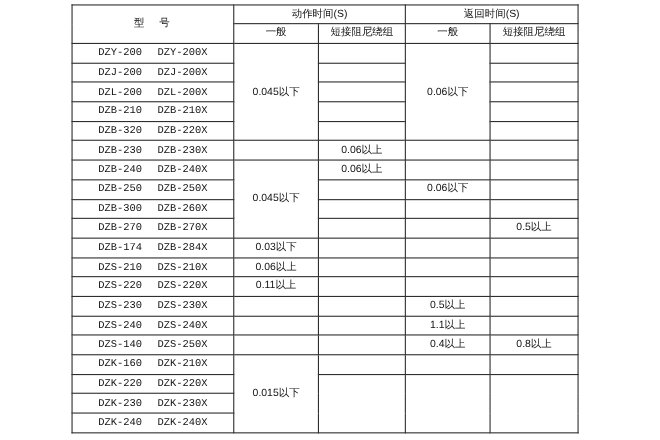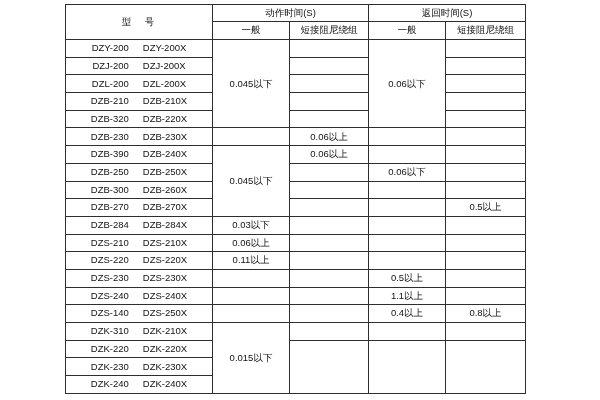--- a/index.html
+++ b/index.html
@@ -33,21 +33,21 @@
     font-size: 9.5px;
     font-weight: normal;
     line-height: 1.1;
     overflow: hidden;
     white-space: nowrap;
     color: #111111;
   }
   thead tr.h1 th { height: 16px; }
   thead tr.h2 th { height: 17px; }
   tbody td { height: 16.7px; }
-  td.model-cell { text-align: center; }
+  td.model-cell { text-align: center; font-family: Liberation Mono, monospace; }
   td.model-cell span {
     display: inline-block;
     margin: 0 7px;
   }
   th.model-head {
     letter-spacing: 2px;
   }
 </style>
 </head>
 <body>
@@ -103,21 +103,21 @@
           <td></td>
         </tr>
         <tr>
           <td class="model-cell"><span>DZB-230</span><span>DZB-230X</span></td>
           <td></td>
           <td>0.06以上</td>
           <td></td>
           <td></td>
         </tr>
         <tr>
-          <td class="model-cell"><span>DZB-390</span><span>DZB-240X</span></td>
+          <td class="model-cell"><span>DZB-240</span><span>DZB-240X</span></td>
           <td rowspan="4">0.045以下</td>
           <td>0.06以上</td>
           <td></td>
           <td></td>
         </tr>
         <tr>
           <td class="model-cell"><span>DZB-250</span><span>DZB-250X</span></td>
           <td></td>
           <td>0.06以下</td>
           <td></td>
@@ -128,21 +128,21 @@
           <td></td>
           <td></td>
         </tr>
         <tr>
           <td class="model-cell"><span>DZB-270</span><span>DZB-270X</span></td>
           <td></td>
           <td></td>
           <td>0.5以上</td>
         </tr>
         <tr>
-          <td class="model-cell"><span>DZB-284</span><span>DZB-284X</span></td>
+          <td class="model-cell"><span>DZB-174</span><span>DZB-284X</span></td>
           <td>0.03以下</td>
           <td></td>
           <td></td>
           <td></td>
         </tr>
         <tr>
           <td class="model-cell"><span>DZS-210</span><span>DZS-210X</span></td>
           <td>0.06以上</td>
           <td></td>
           <td></td>
@@ -170,21 +170,21 @@
           <td></td>
         </tr>
         <tr>
           <td class="model-cell"><span>DZS-140</span><span>DZS-250X</span></td>
           <td></td>
           <td></td>
           <td>0.4以上</td>
           <td>0.8以上</td>
         </tr>
         <tr>
-          <td class="model-cell"><span>DZK-310</span><span>DZK-210X</span></td>
+          <td class="model-cell"><span>DZK-160</span><span>DZK-210X</span></td>
           <td rowspan="4">0.015以下</td>
           <td></td>
           <td></td>
           <td></td>
         </tr>
         <tr>
           <td class="model-cell"><span>DZK-220</span><span>DZK-220X</span></td>
           <td rowspan="3"></td>
           <td rowspan="3"></td>
           <td rowspan="3"></td>

